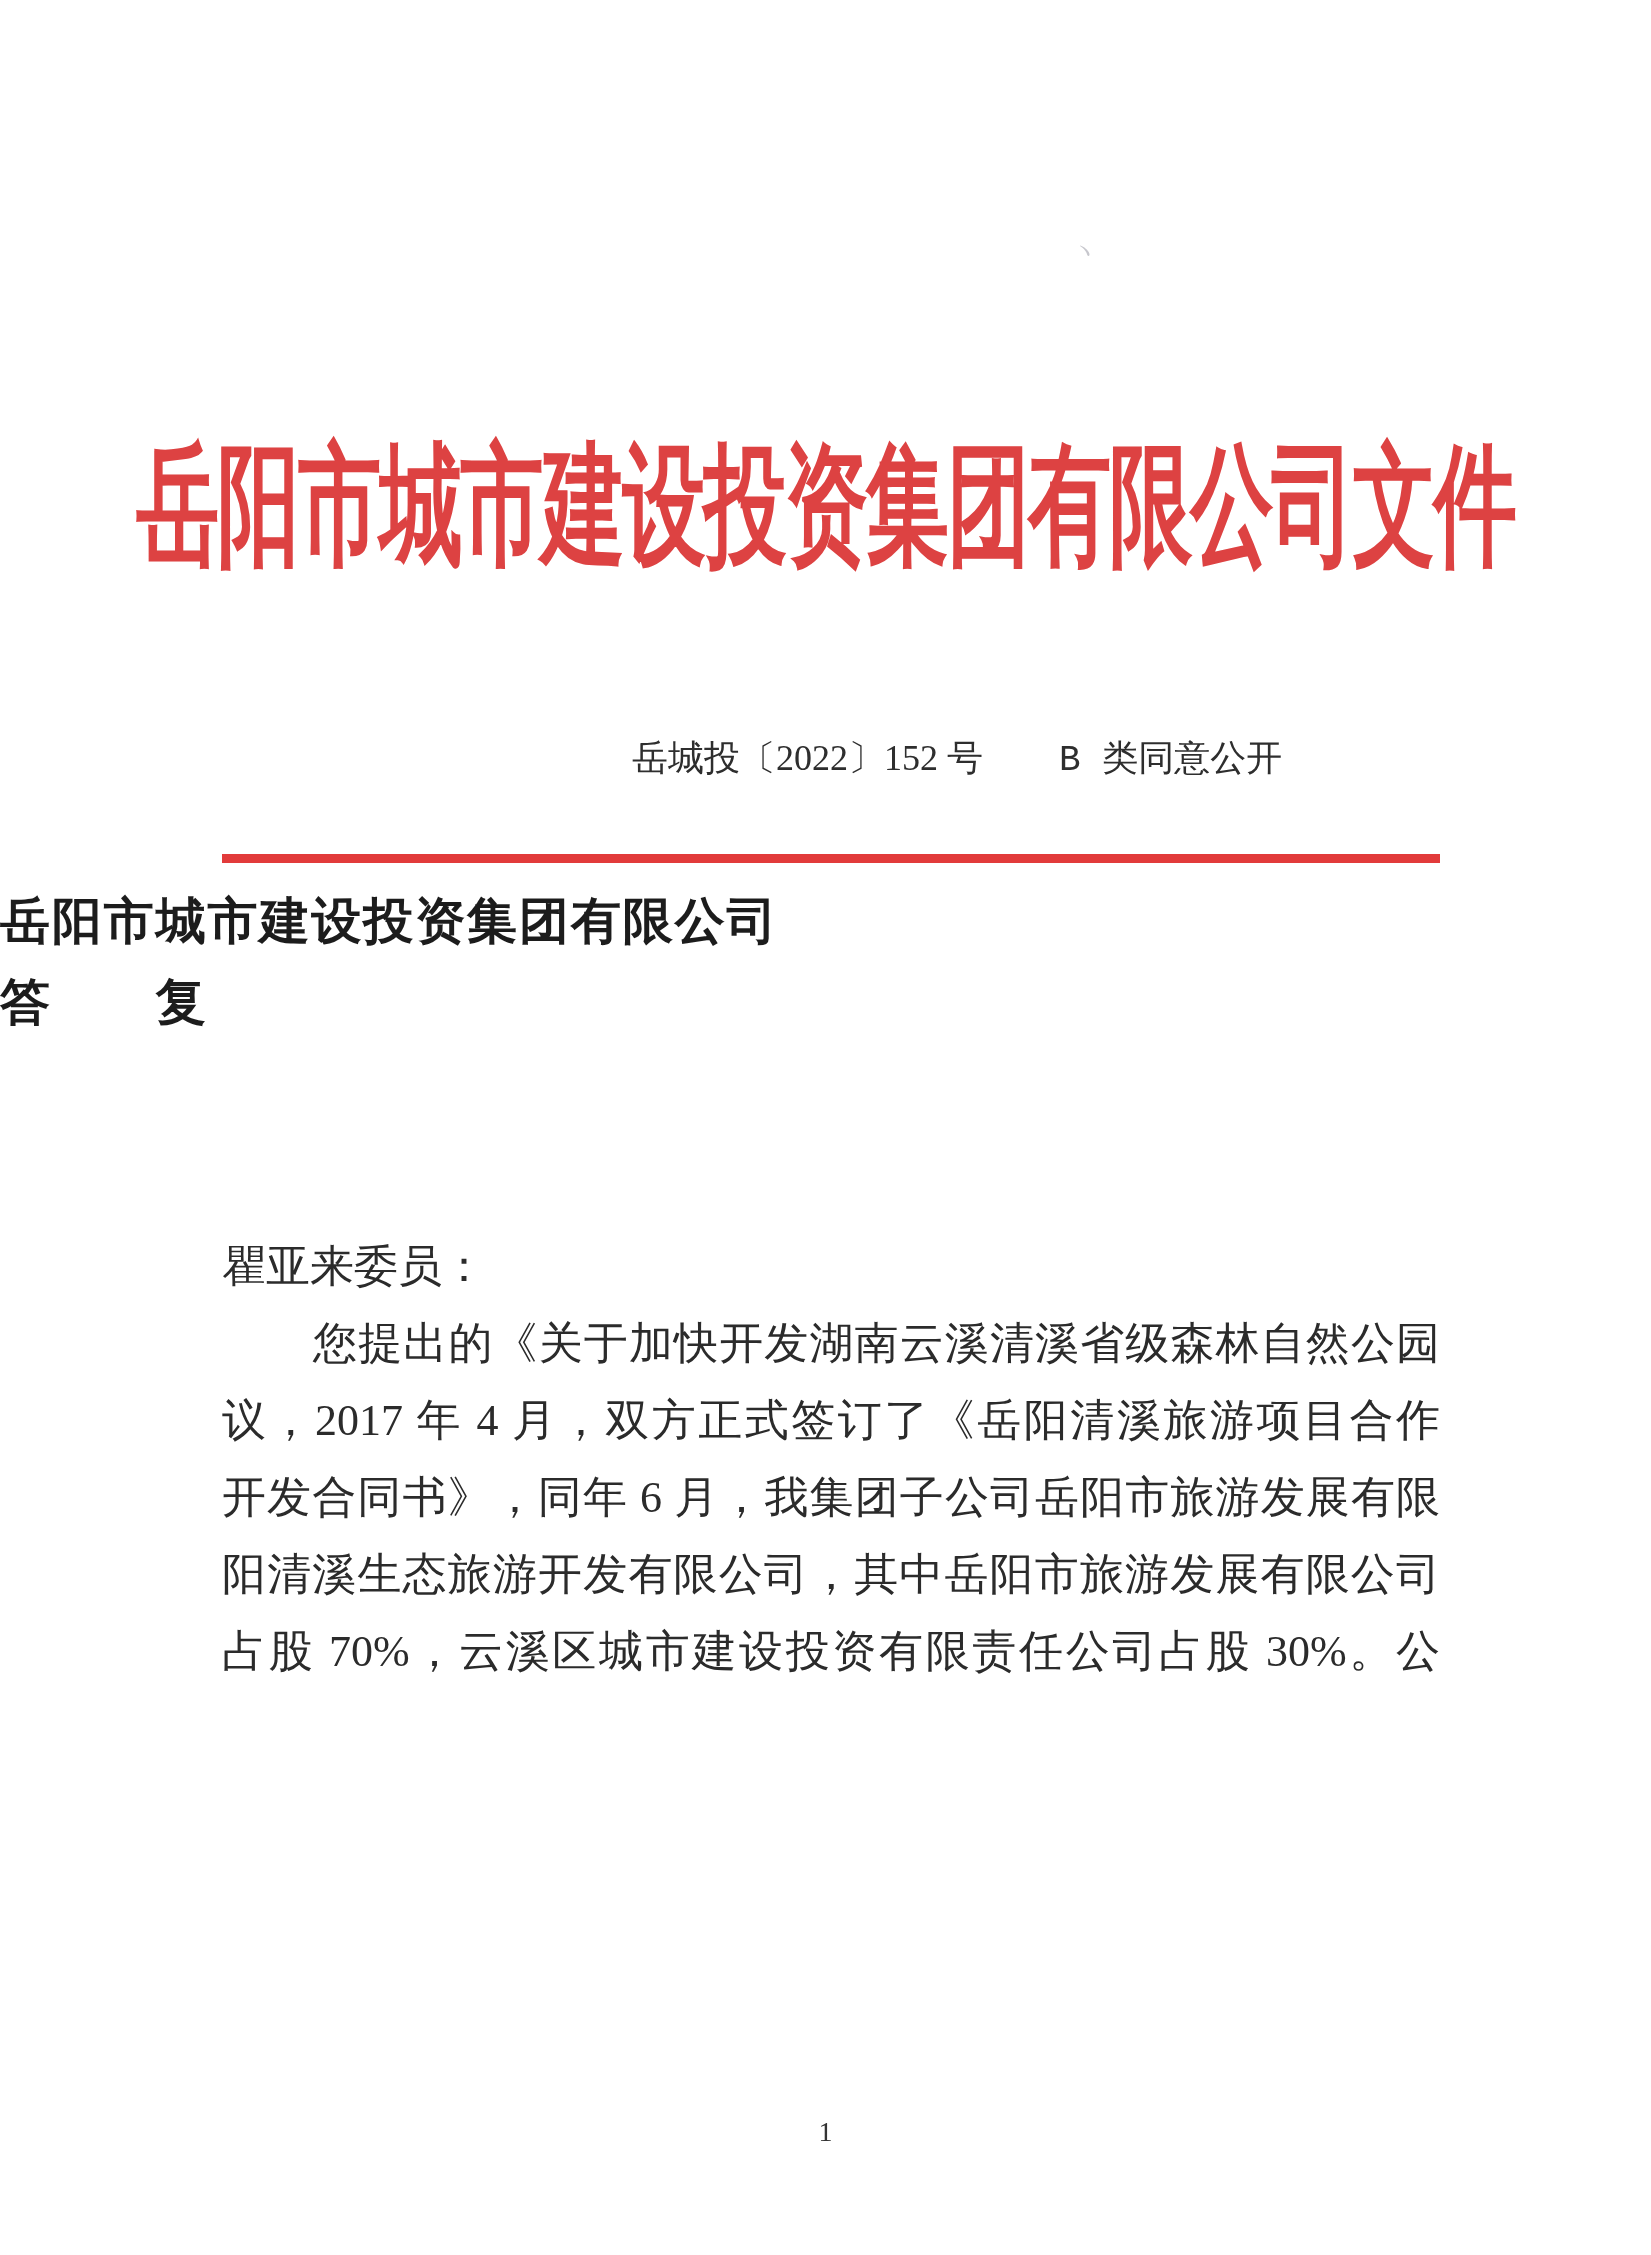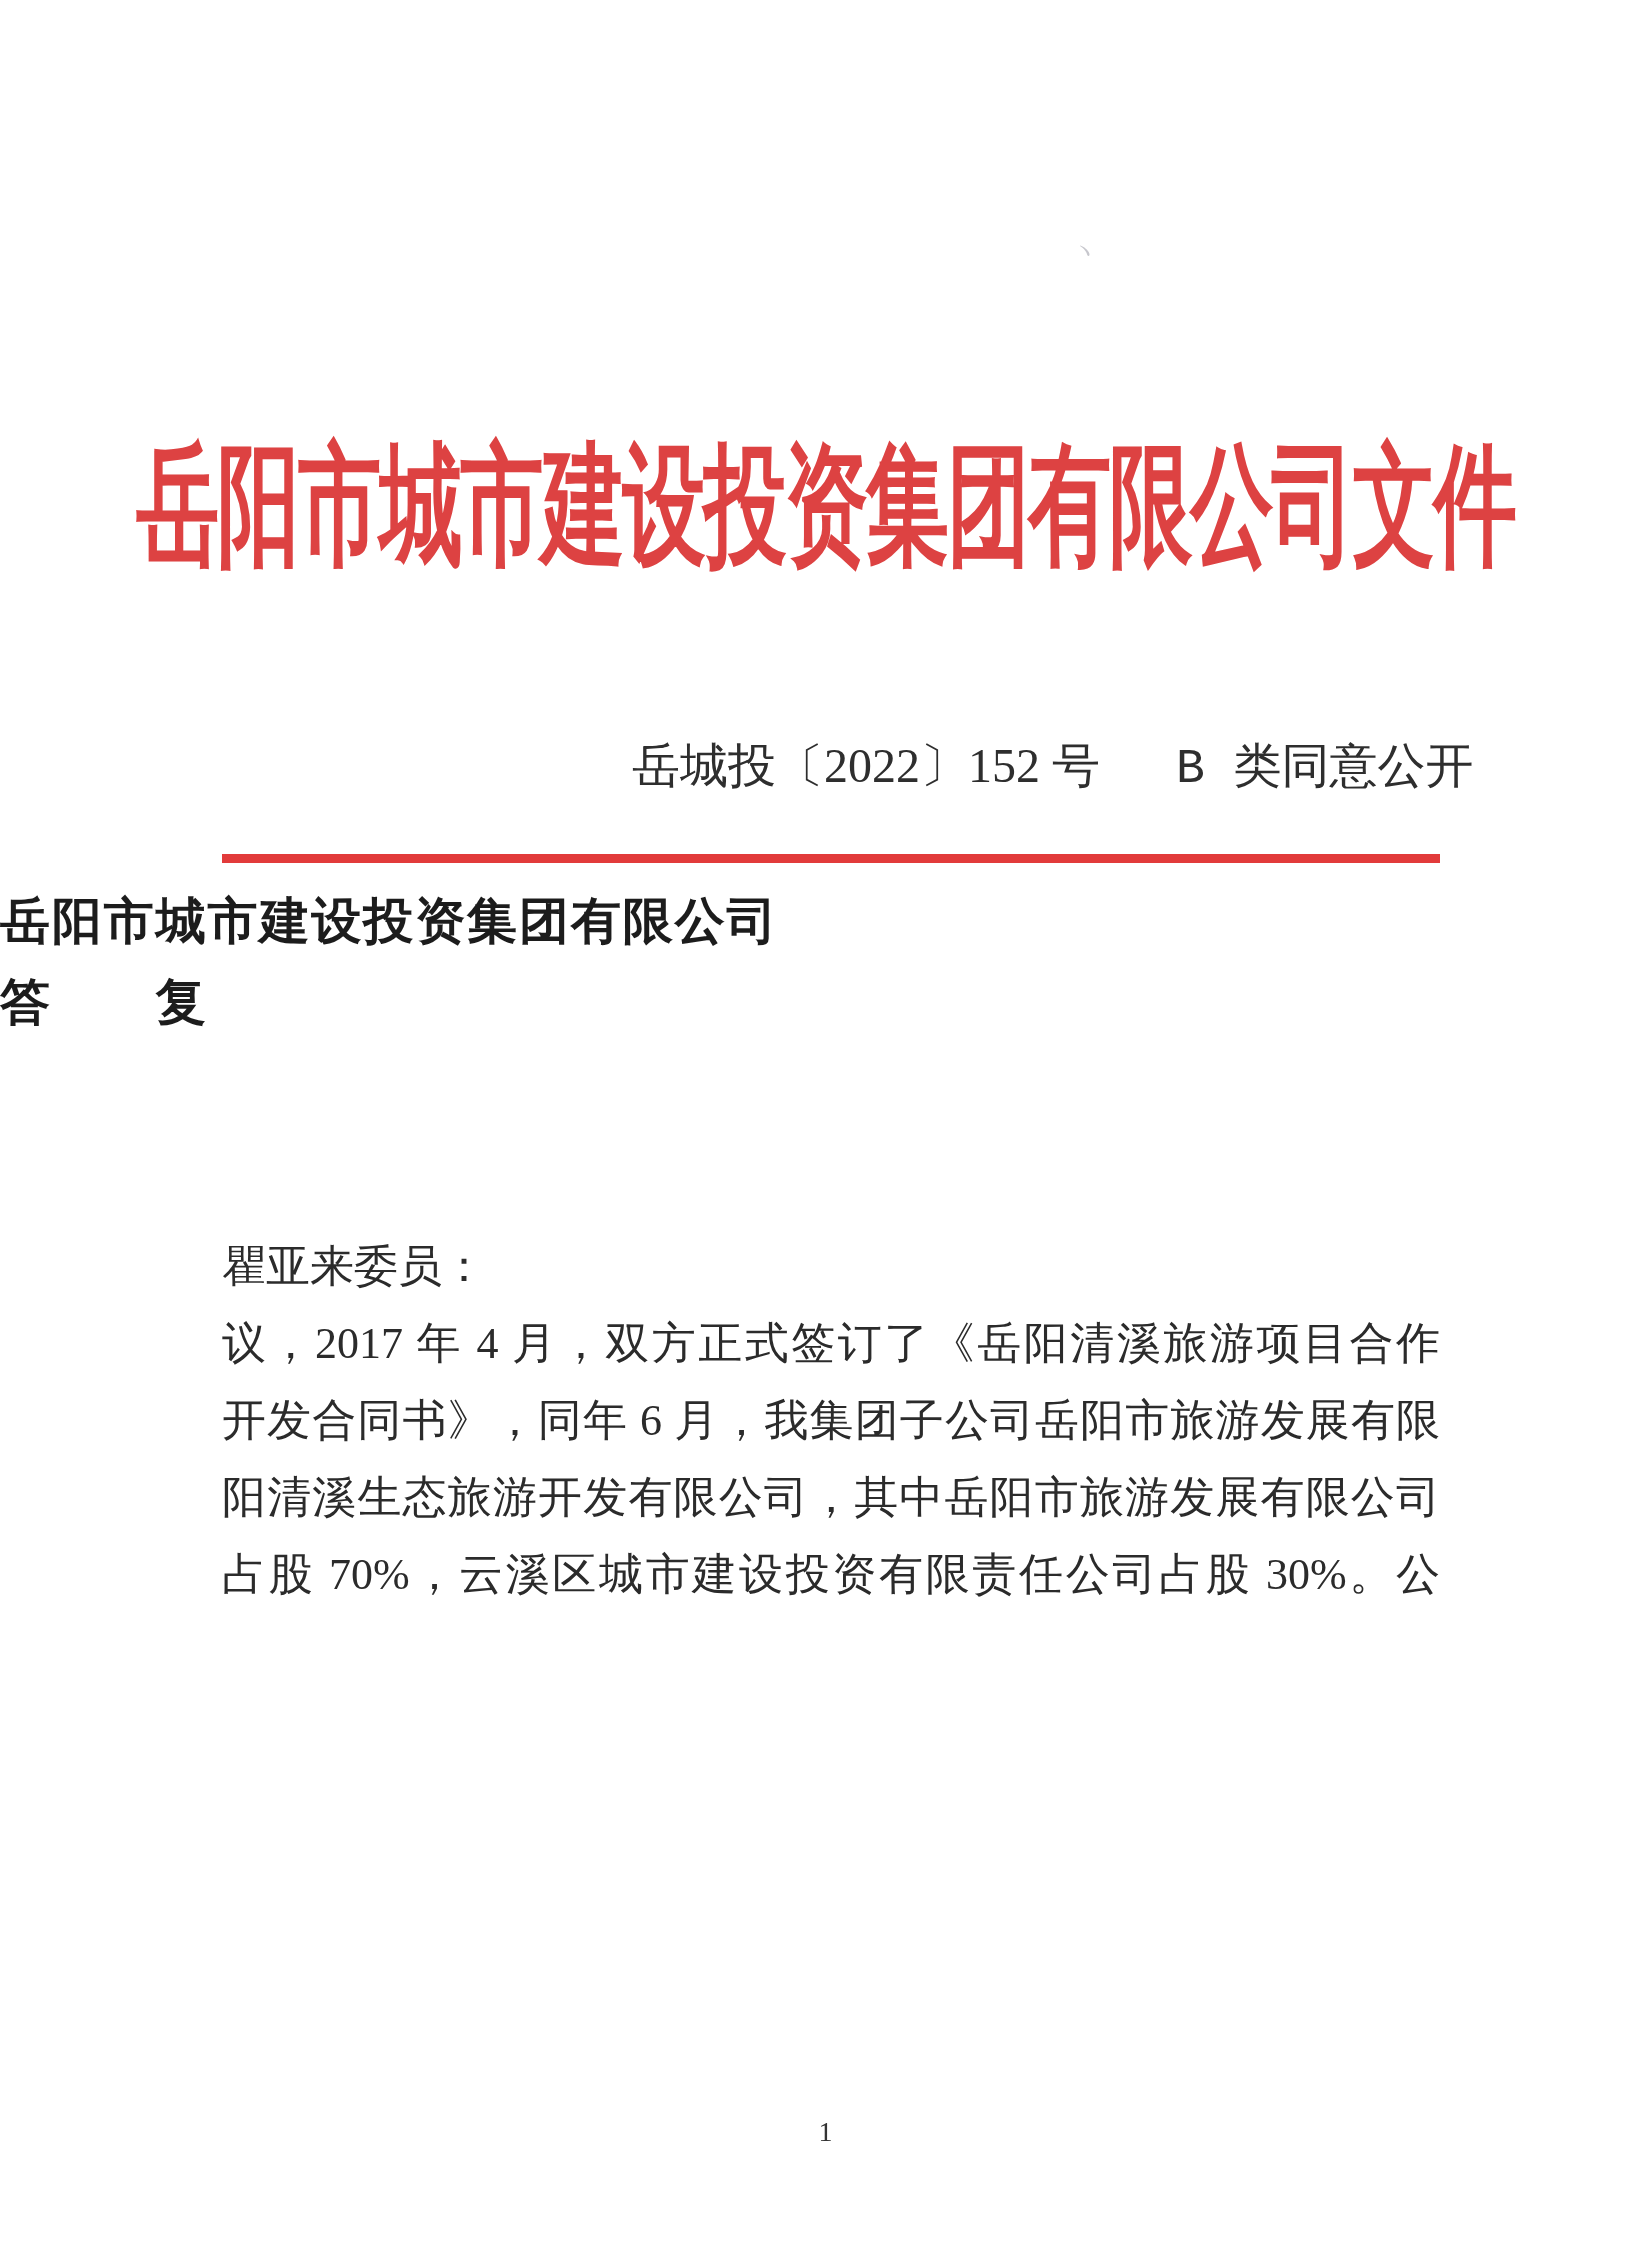--- a/index.html
+++ b/index.html
@@ -47,21 +47,21 @@
     transform-origin: top center;
     white-space: nowrap;
   }
 
   .docnum-row {
     position: absolute;
     top: 734px;
     left: 632px;
     display: flex;
     align-items: center;
-    font-size: 48px;
+    font-size: 36px;
     color: #2e2e2e;
     font-family: "Liberation Serif", serif;
     white-space: nowrap;
   }
   .docnum-row .classification { margin-left: 76px; font-family: Liberation Mono, monospace; }
   .docnum-row .publicity { }
 
   .red-rule {
     position: absolute;
     top: 854px;
@@ -139,20 +139,21 @@
   <div class="red-rule"></div>
 
   <div class="doc-title">
     <div>岳阳市城市建设投资集团有限公司</div>
     <div>答　　复</div>
   </div>
 
   <div class="doc-body">
     <div class="salutation">瞿亚来委员：</div>
     <div id="paragraphs">
+        <div class="body-line indent fill">您提出的《关于加快开发湖南云溪清溪省级森林自然公园</div>
         <div class="body-line fill">议，2017 年 4 月，双方正式签订了《岳阳清溪旅游项目合作</div>
         <div class="body-line fill">开发合同书》，同年 6 月，我集团子公司岳阳市旅游发展有限</div>
         <div class="body-line fill">阳清溪生态旅游开发有限公司，其中岳阳市旅游发展有限公司</div>
         <div class="body-line fill">占股 70%，云溪区城市建设投资有限责任公司占股 30%。公</div>
       </div>
   </div>
 
   <div class="page-number">1</div>
 
 </div>

